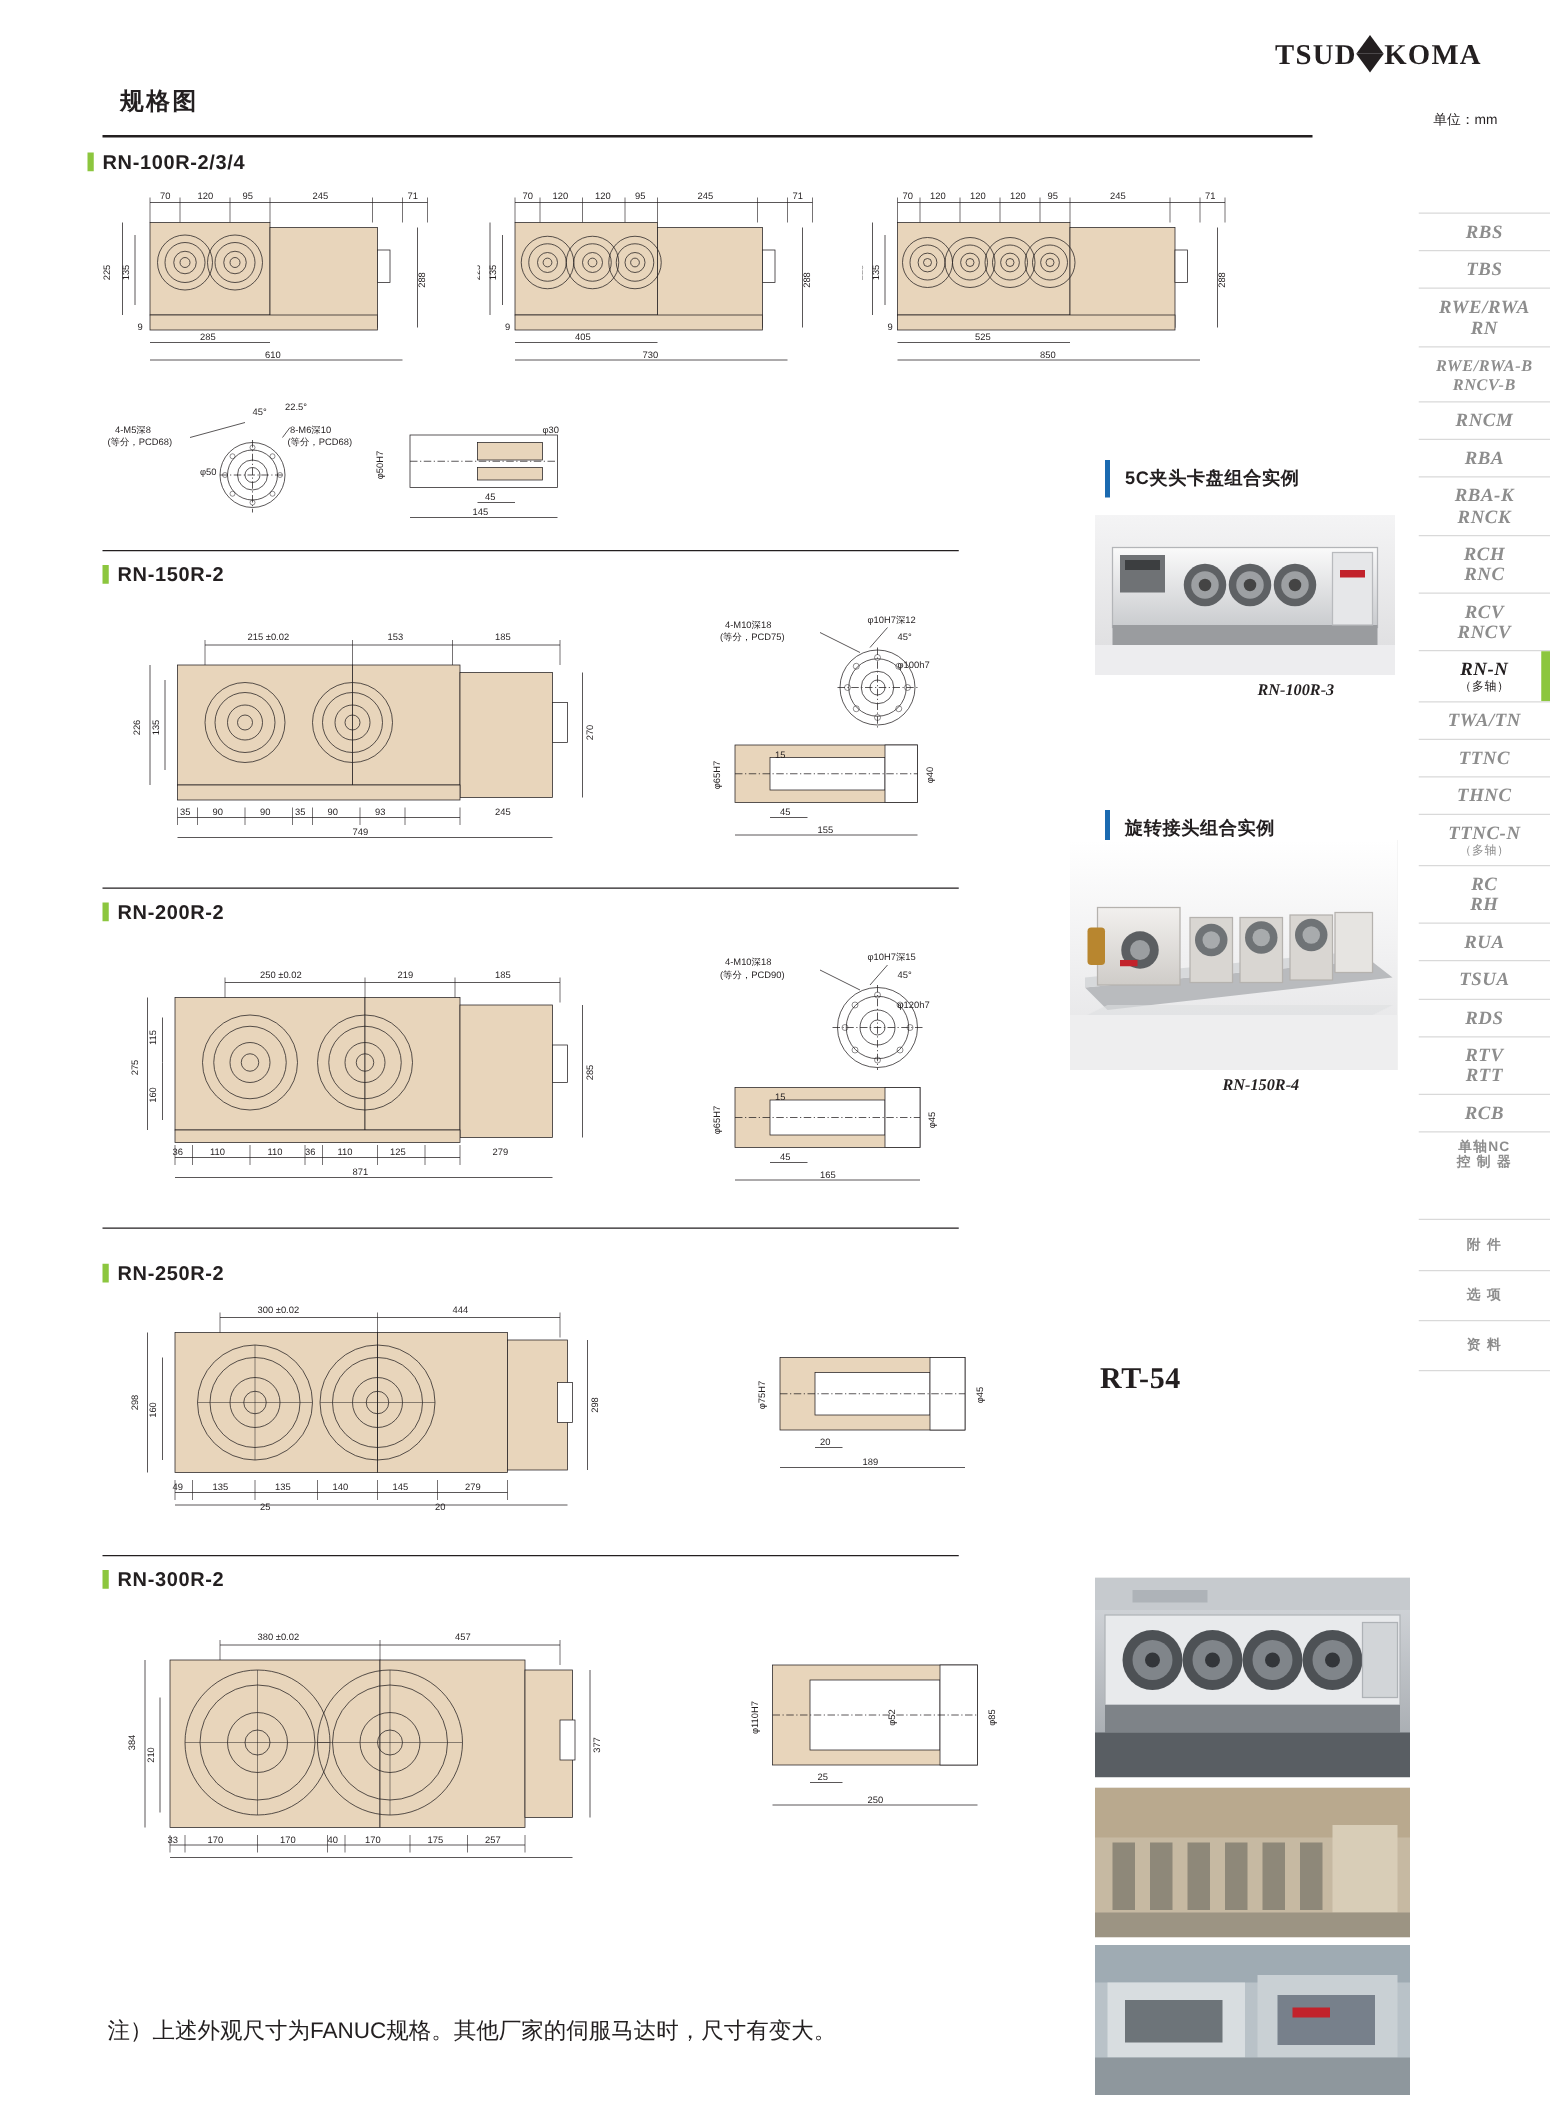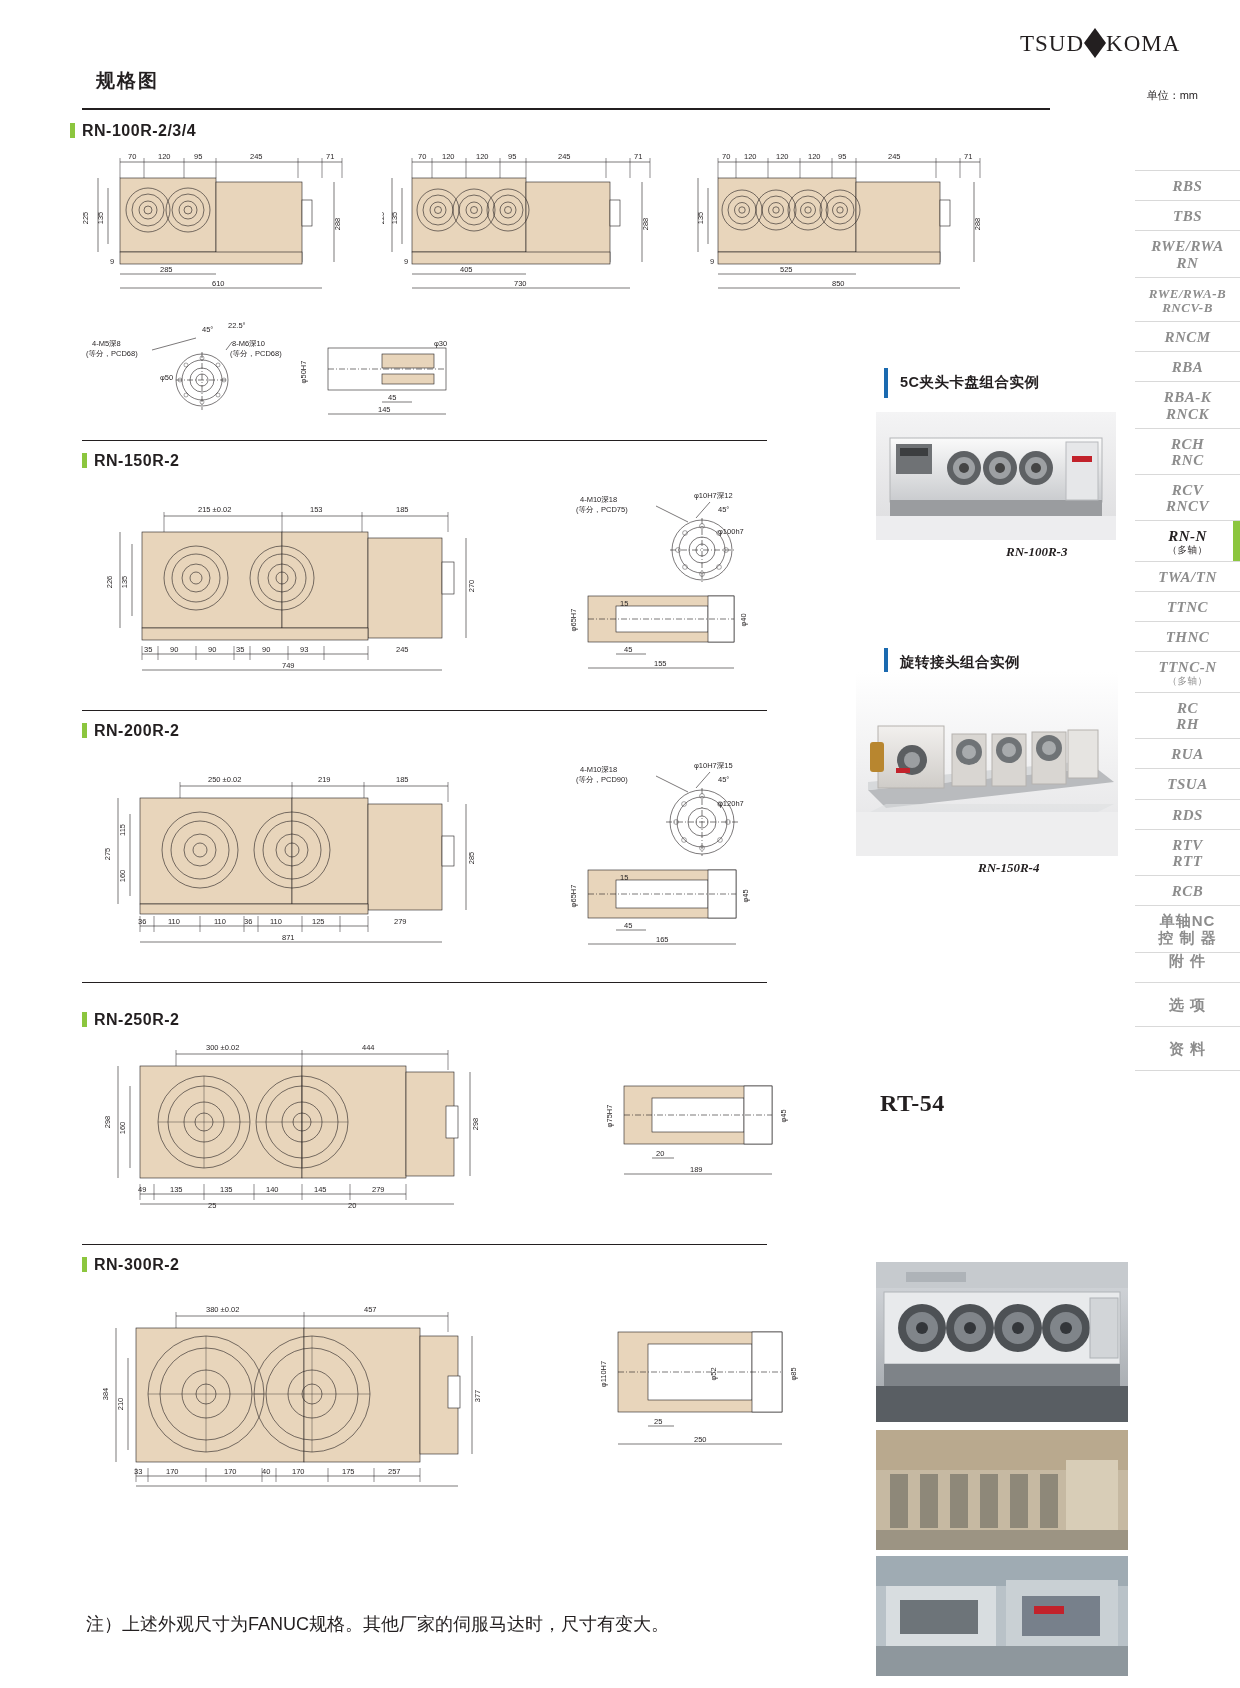--- a/index.html
+++ b/index.html
@@ -9,21 +9,21 @@
     background: #ffffff;
     font-family: "Liberation Sans", sans-serif;
     color: #231f20;
     position: relative;
     overflow: hidden;
   }
   .page { position: relative; width: 1240px; height: 1688px; }
 
   
   .logo { position:absolute; right: 40px; top: 28px; width: 180px; height: 46px; }
-  .logo-text { font-family: "Liberation Serif", serif; font-weight:normal; font-size:23px; letter-spacing:1px; color:#231f20; }
+  .logo-text { font-family: "Liberation Serif", serif; font-weight:bold; font-size:23px; letter-spacing:1px; color:#231f20; }
   .logo-diamond { display:inline-block; width:22px; height:30px; position:relative; vertical-align:-7px; }
   .logo-diamond:before { content:""; position:absolute; left:50%; top:0; width:0; height:0; transform:translateX(-50%);
      border-left:11px solid transparent; border-right:11px solid transparent; border-bottom:15px solid #231f20; }
   .logo-diamond:after { content:""; position:absolute; left:50%; bottom:0; width:0; height:0; transform:translateX(-50%);
      border-left:11px solid transparent; border-right:11px solid transparent; border-top:15px solid #231f20; }
 
   .page-title { position:absolute; left:96px; top:68px; font-size:19px; font-weight:bold; letter-spacing:2px; }
   .unit-label { position:absolute; right:42px; top:88px; font-size:11px; }
   .title-rule { position:absolute; left:82px; top:108px; width:968px; height:2px; background:#231f20; }
 
@@ -39,21 +39,21 @@
   
   .rail { position:absolute; right:0; top:170px; width:105px; }
   .rail-item {
     position:relative; width:100%; border-top:1px solid #d9d9d9;
     font-family:"Liberation Serif", serif; font-style:italic; font-weight:bold;
     color:#8d8d8d; font-size:15px; text-align:center; padding:7px 2px 6px 2px;
     line-height:1.08; letter-spacing:0.5px;
   }
   .rail-item.last { border-bottom:1px solid #d9d9d9; }
   .rail-item .sub { font-size:9.5px; font-style:normal; font-weight:normal; display:block; }
-  .rail-item.cjk { font-family:"Liberation Sans", sans-serif; font-style:normal; font-size:15px; letter-spacing:1px; }
+  .rail-item.cjk { font-family:"Liberation Sans", sans-serif; font-style:normal; font-size:11px; letter-spacing:1px; }
   .rail-item.active { color:#231f20; }
   .rail-item.active:after {
     content:""; position:absolute; right:0; top:0; width:7px; height:100%; background:#8cc63e;
   }
 
   
   .callout-title { position:absolute; font-size:14.5px; font-weight:bold; letter-spacing:0.5px; }
   .callout-bar { position:absolute; width:4px; background:#1b6ab0; }
   .photo { position:absolute; background:#e9e9ea; overflow:hidden; }
   .photo-cap { position:absolute; font-family:"Liberation Serif", serif; font-weight:bold; font-style:italic; font-size:13px; }
@@ -817,18 +817,18 @@
     <div class="rail-item"><span>TTNC</span></div>
     <div class="rail-item"><span>THNC</span></div>
     <div class="rail-item"><span>TTNC-N</span><span class="sub">（多轴）</span></div>
     <div class="rail-item"><span>RC</span><span style="display:block">RH</span></div>
     <div class="rail-item"><span>RUA</span></div>
     <div class="rail-item"><span>TSUA</span></div>
     <div class="rail-item"><span>RDS</span></div>
     <div class="rail-item"><span>RTV</span><span style="display:block">RTT</span></div>
     <div class="rail-item"><span>RCB</span></div>
     <div class="rail-item cjk"><span>单轴NC</span><span style="display:block">控 制 器</span></div>
-    <div class="rail-item cjk" style="padding:0 2px 13px;"><span>附 件</span></div>
+    <div class="rail-item cjk" style="padding:15px 2px 13px;margin-top:32px;"><span>附 件</span></div>
     <div class="rail-item cjk" style="padding:14px 2px 13px;"><span>选 项</span></div>
     <div class="rail-item cjk last" style="padding:14px 2px 13px;"><span>资 料</span></div>
   </div>
 
 </div>
 
 </body></html>

